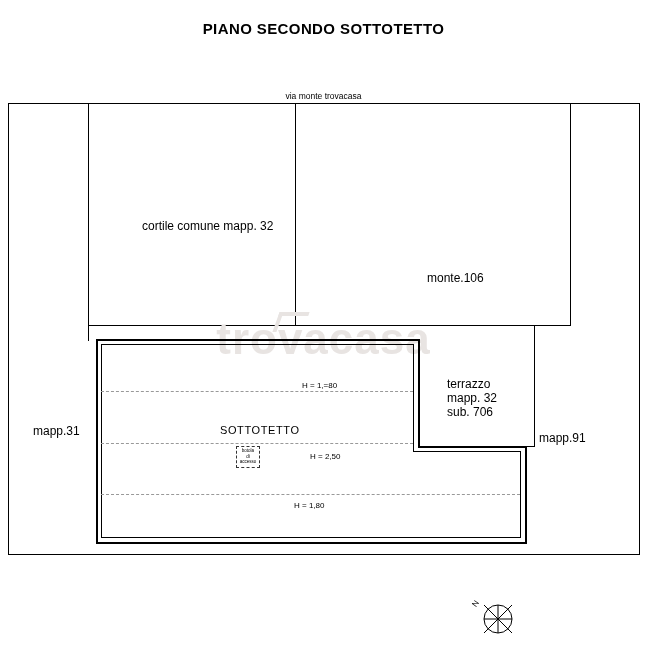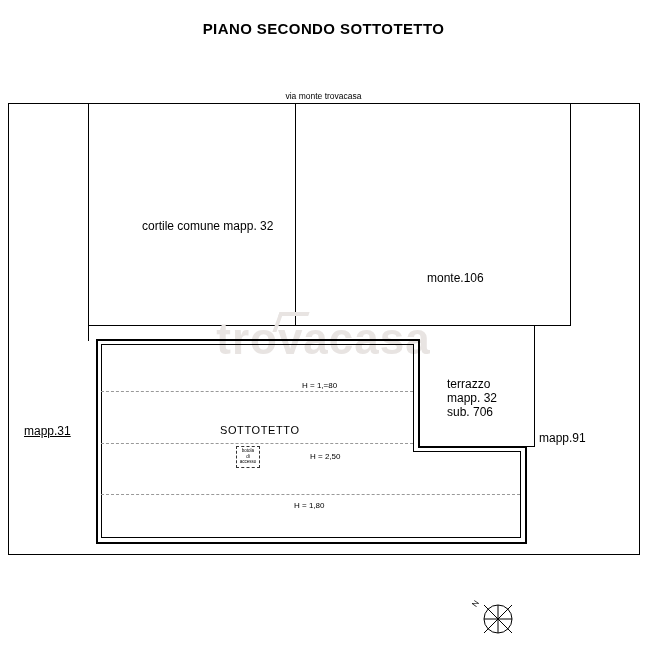--- a/index.html
+++ b/index.html
@@ -140,21 +140,21 @@
   <div class="vline" style="left:8px; top:103px; height:451px;"></div>
 
   <div class="vline" style="left:639px; top:103px; height:451px;"></div>
 
   <div class="hline" style="left:8px; top:554px; width:632px;"></div>
 
   <div class="lbl" style="left:142px; top:219px;">cortile comune mapp. 32</div>
 
   <div class="lbl" style="left:427px; top:271px;">monte.106</div>
 
-  <div class="lbl" style="left:24px; top:424px;text-decoration:underline;">mapp.31</div>
+  <div class="lbl" style="left:33px; top:424px;">mapp.31</div>
 
   <div class="lbl" style="left:539px; top:431px;">mapp.91</div>
 
   <div class="watermark" style="top:314px;">
     <span class="wm-inner">
       <span>trovacasa</span>
       <span class="wm-roof"></span>
     </span>
   </div>
 

